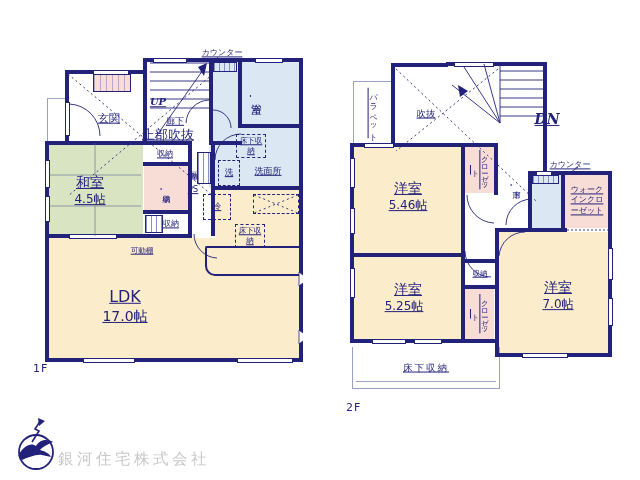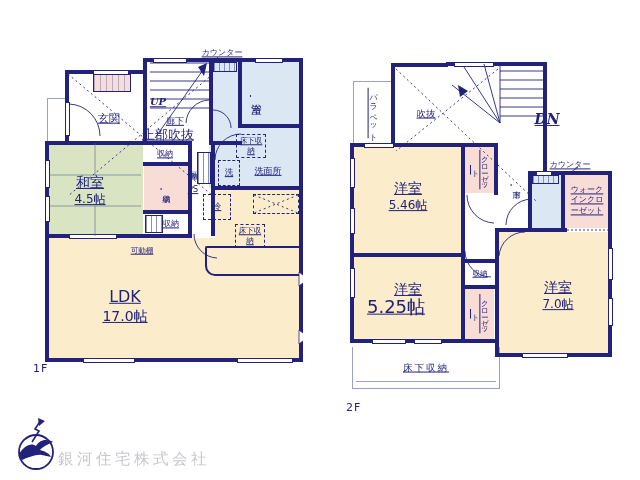--- a/index.html
+++ b/index.html
@@ -233,21 +233,21 @@
     <div class="lbl c it" style="left:197px;top:64px;font-size:14px;">DN</div>
     <div class="lbl c" style="left:220px;top:110px;font-size:8px;">カウンター</div>
     <div class="lbl c vert" style="left:166px;top:130px;font-size:8px;">廊下</div>
     <div class="lbl c vert" style="left:130px;top:115px;font-size:7.5px;white-space:normal;height:42px;line-height:1.25;">クローゼット</div>
     <div class="lbl c" style="left:237px;top:146px;font-size:8px;white-space:normal;width:38px;line-height:1.3;word-break:break-all;">ウォークインクローゼット</div>
     <div class="lbl c" style="left:130px;top:219px;font-size:7.5px;">収納</div>
     <div class="lbl c vert" style="left:130px;top:259px;font-size:7.5px;white-space:normal;height:44px;line-height:1.25;">クローゼット</div>
     <div class="lbl c" style="left:58px;top:133px;font-size:14px;">洋室</div>
     <div class="lbl c" style="left:58px;top:151px;font-size:12px;">5.46帖</div>
     <div class="lbl c" style="left:58px;top:234px;font-size:14px;">洋室</div>
-    <div class="lbl c" style="left:46px;top:252px;font-size:18px;">5.25帖</div>
+    <div class="lbl c" style="left:54px;top:252px;font-size:12px;">5.25帖</div>
     <div class="lbl c" style="left:208px;top:232px;font-size:14px;">洋室</div>
     <div class="lbl c" style="left:208px;top:250px;font-size:12px;">7.0帖</div>
     <div class="lbl c" style="left:76px;top:313px;font-size:9.5px;letter-spacing:2px;">床下収納</div>
     <div class="lbl" style="left:-4px;top:347px;font-size:11px;letter-spacing:1px;">2F</div>
   </div>
 
   <svg style="position:absolute;left:13px;top:416px;z-index:8;" width="46" height="60" viewBox="0 0 46 60">
     <circle cx="23" cy="36" r="17" stroke="#23227b" stroke-width="1.8" fill="none"></circle>
     <path d="M28,4 L22,13 L26,15 L19,26" stroke="#23227b" stroke-width="1.6" fill="none"></path>
     <polygon points="25,2 32,5 26,10" fill="#23227b"></polygon>

